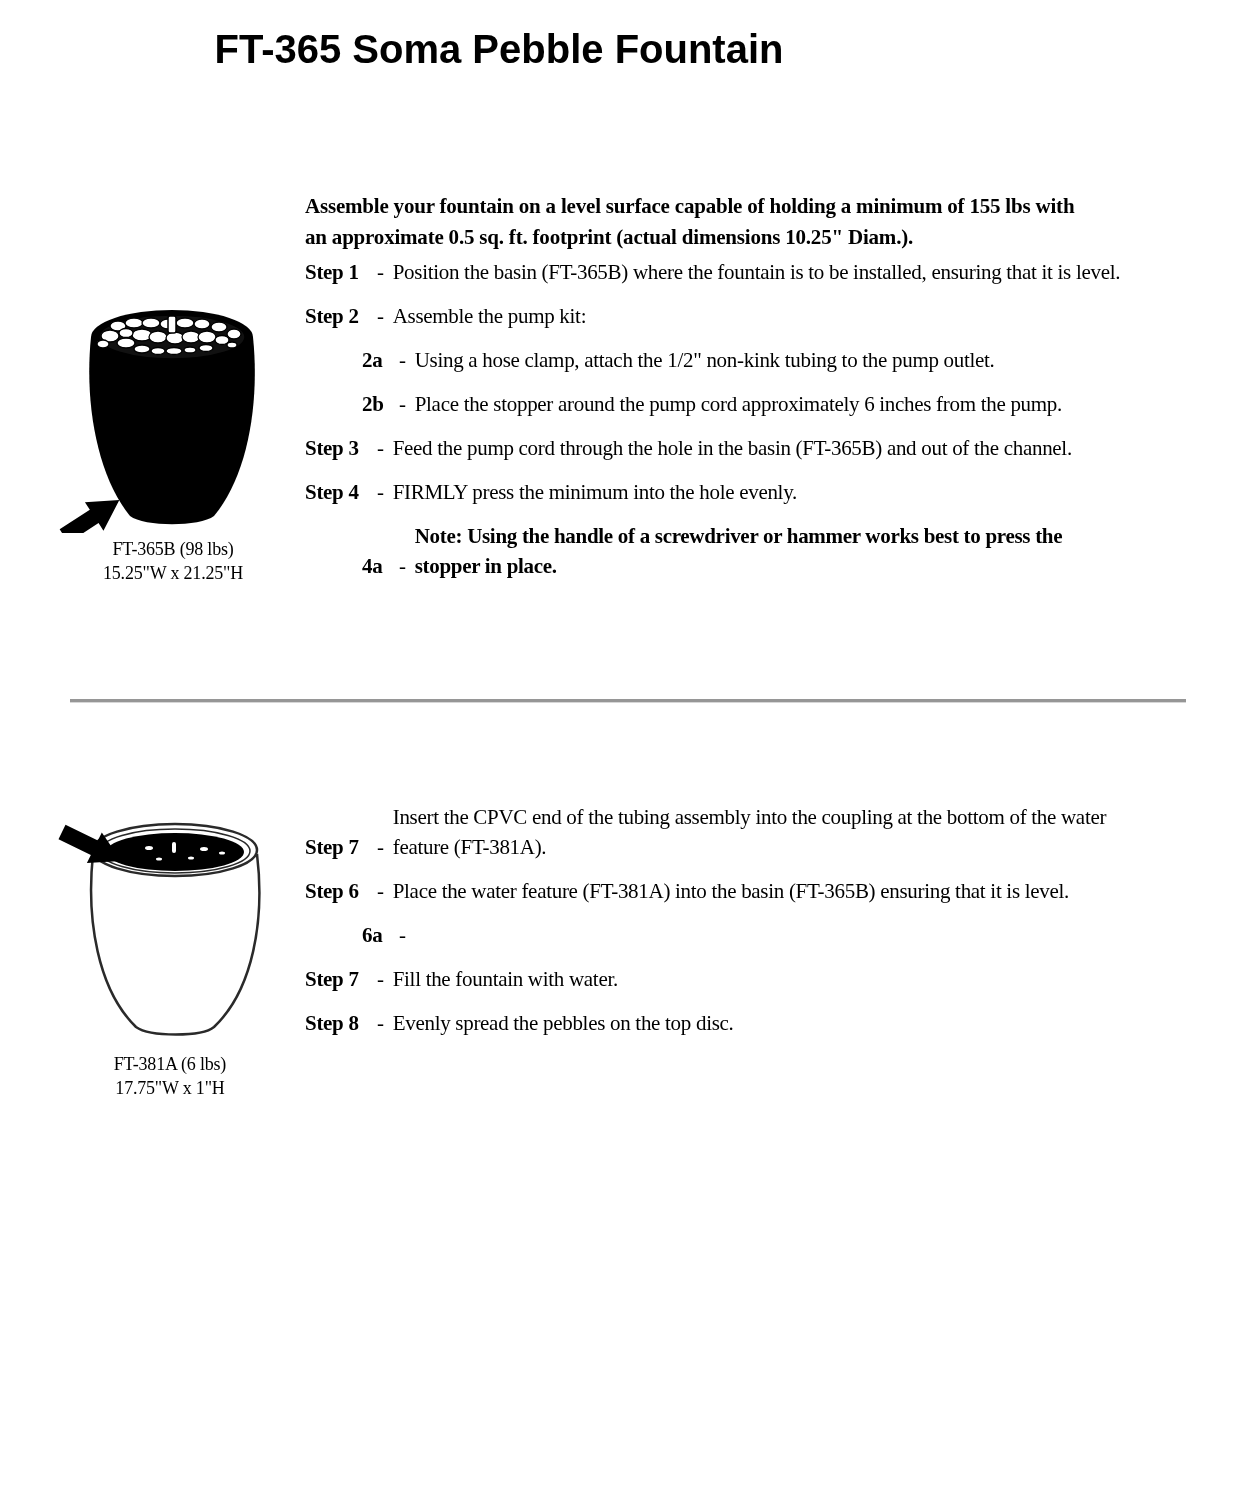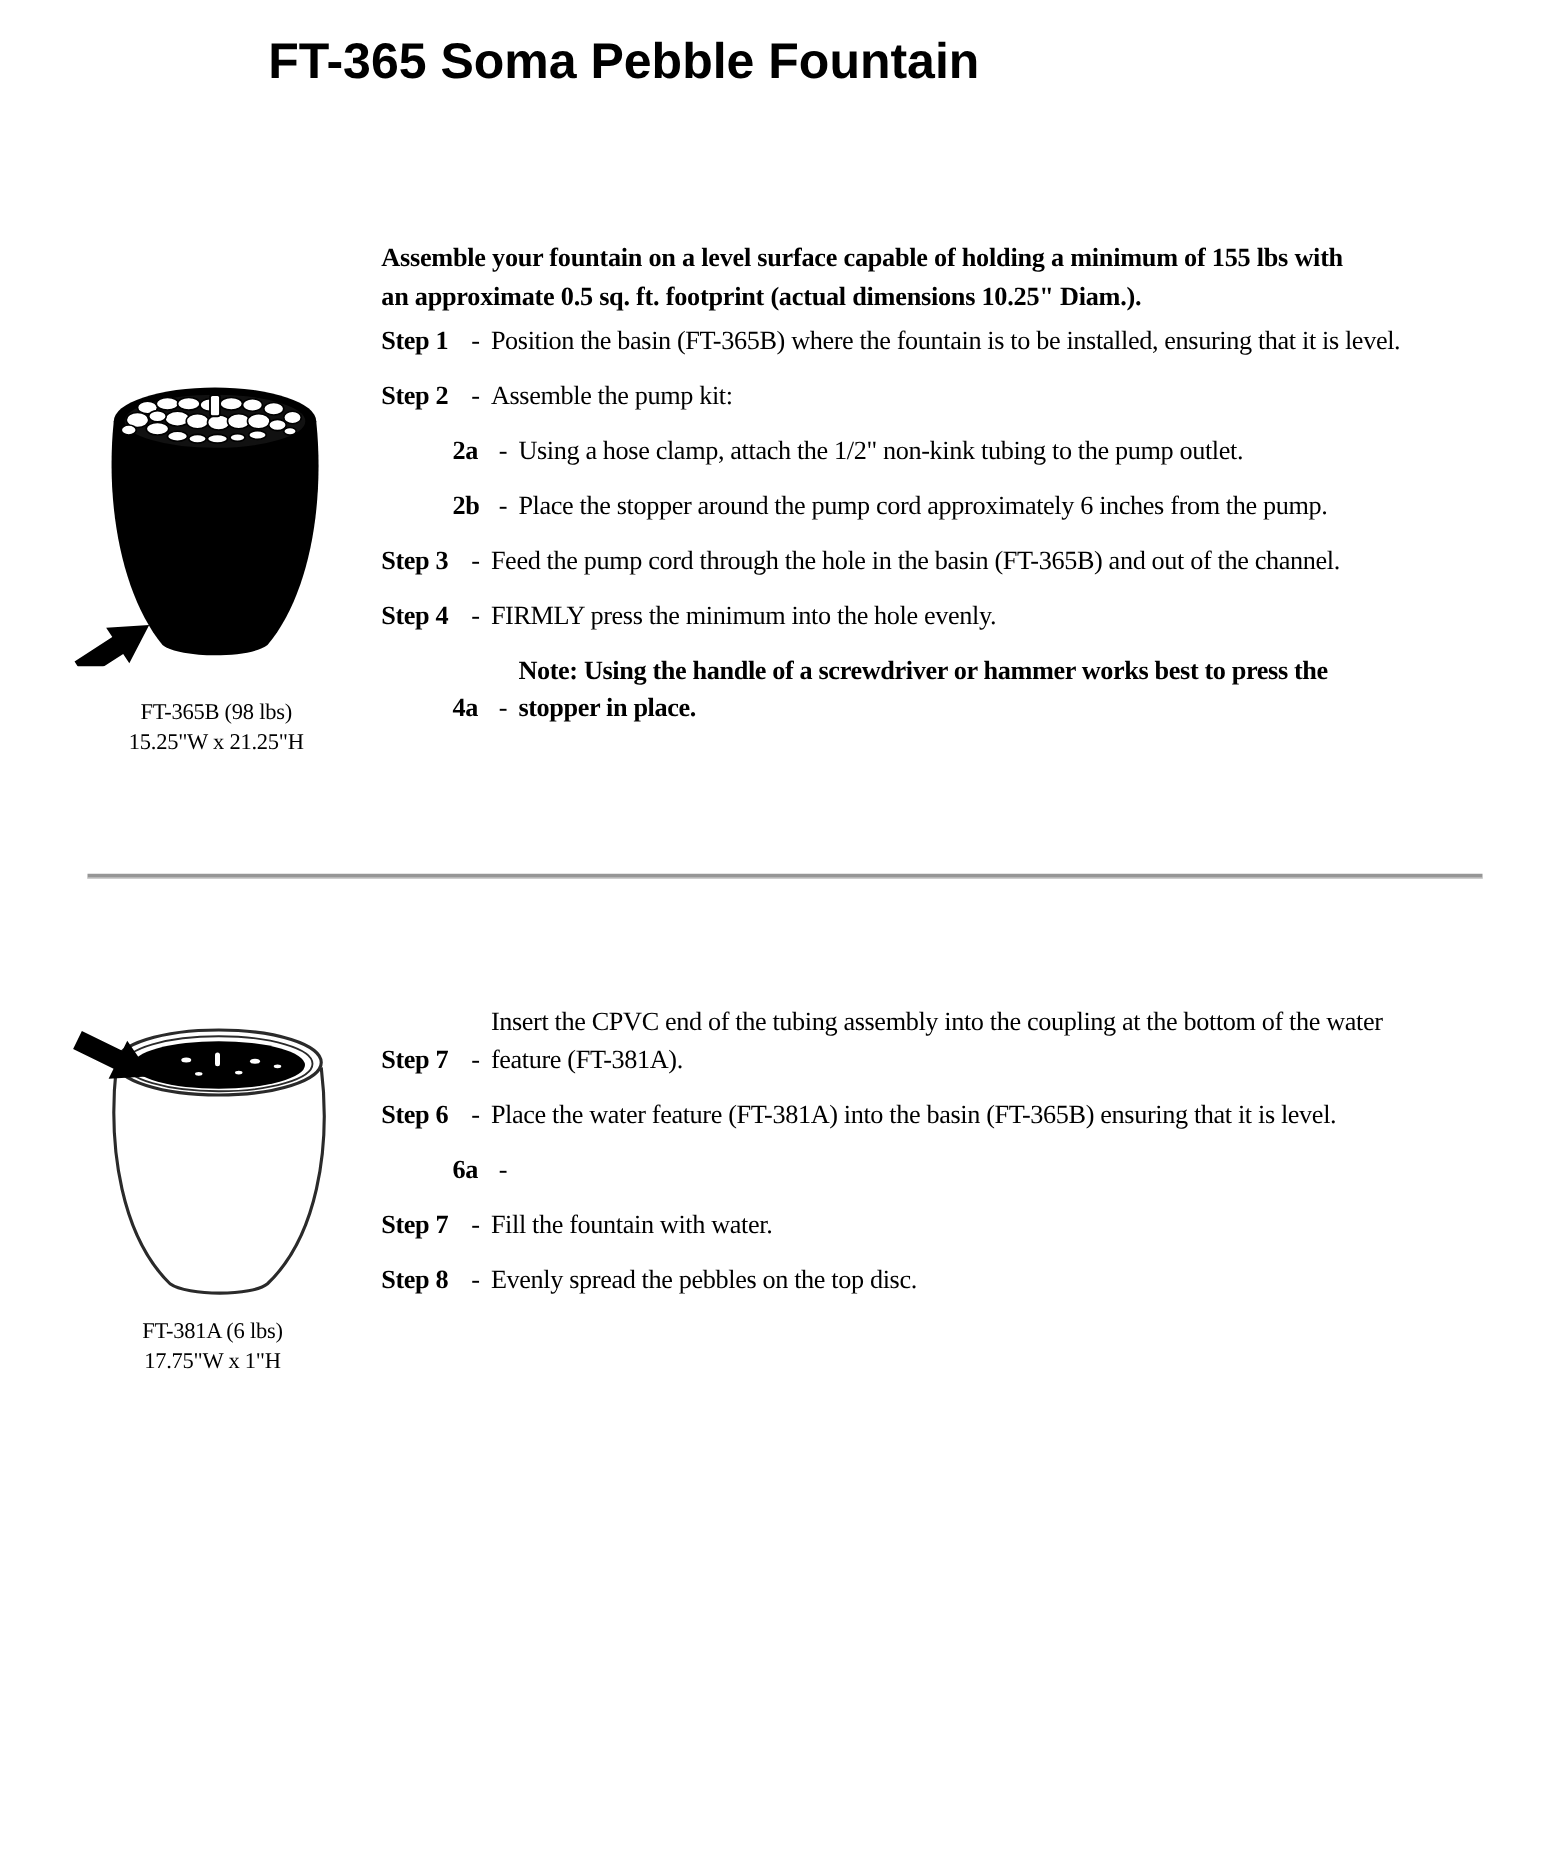--- a/index.html
+++ b/index.html
@@ -53,21 +53,21 @@
     position: absolute; left: 70px; top: 699px; width: 1116px; height: 3px;
     background: #969696; border-bottom: 1px solid #d7d7d7;
   }
 
   
   .figure { position: absolute; }
   .figure-1 { left: 58px; top: 293px; width: 230px; }
   .figure-2 { left: 54px; top: 808px; width: 232px; }
   .figure svg { display: block; }
   .fig-label { text-align: center; font-size: 18px; line-height: 24px; letter-spacing: -0.2px; }
-  .figure-1 .fig-label { margin-top: 24px; }
+  .figure-1 .fig-label { margin-top: 4px; }
   .figure-2 .fig-label { margin-top: 12px; }
   .fig-label .line { display: block; white-space: nowrap; }
 </style>
 </head>
 <body>
 
 <div class="title-block">
   <h1 class="doc-title">FT-365 Soma Pebble Fountain</h1>
 </div>
 

